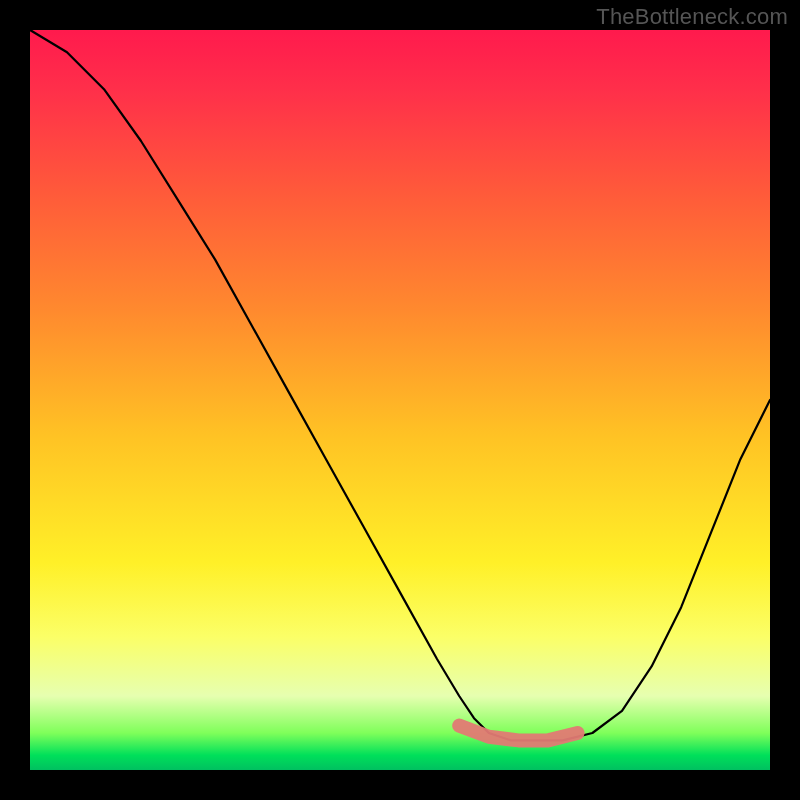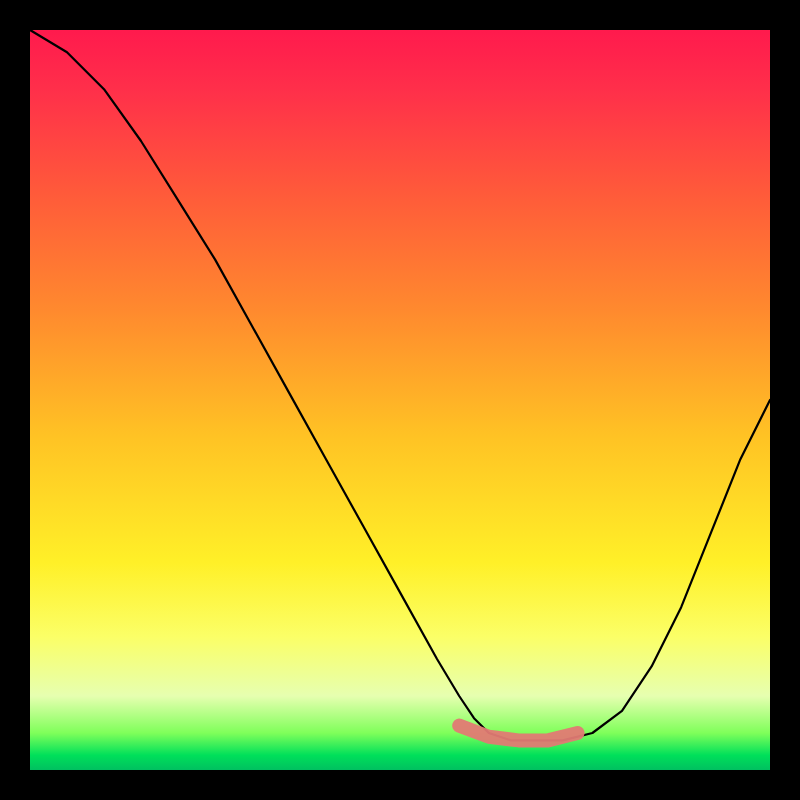--- a/index.html
+++ b/index.html
@@ -56,20 +56,21 @@
     top: 0;
     width: 740px;
     height: 740px;
     overflow: visible;
   }
 </style>
 </head>
 <body>
 
 <div class="frame">
+  <div class="watermark">TheBottleneck.com</div>
 
   <div class="plot">
     <svg class="curve" viewBox="0 0 740 740">
       <path id="main-curve" fill="none" stroke="#000000" stroke-width="2.2" stroke-linecap="round" stroke-linejoin="round" d="M0.0 0.0 L37.0 22.2 L74.0 59.2 L111.0 111.0 L148.0 170.2 L185.0 229.4 L222.0 296.0 L259.0 362.6 L296.0 429.2 L333.0 495.8 L370.0 562.4 L407.0 629.0 L429.2 666.0 L444.0 688.2 L458.8 703.0 L481.0 710.4 L503.2 710.4 L532.8 710.4 L562.4 703.0 L592.0 680.8 L621.6 636.4 L651.2 577.2 L680.8 503.2 L710.4 429.2 L740.0 370.0"></path>
       <path id="optimal-stroke" fill="none" stroke="#e27a74" stroke-width="14" stroke-linecap="round" stroke-linejoin="round" opacity="0.95" d="M429.2 695.6 L458.8 706.7 L488.4 710.4 L518.0 710.4 L547.6 703.0"></path>
     </svg>
   </div>
 </div>
 
 </body></html>

